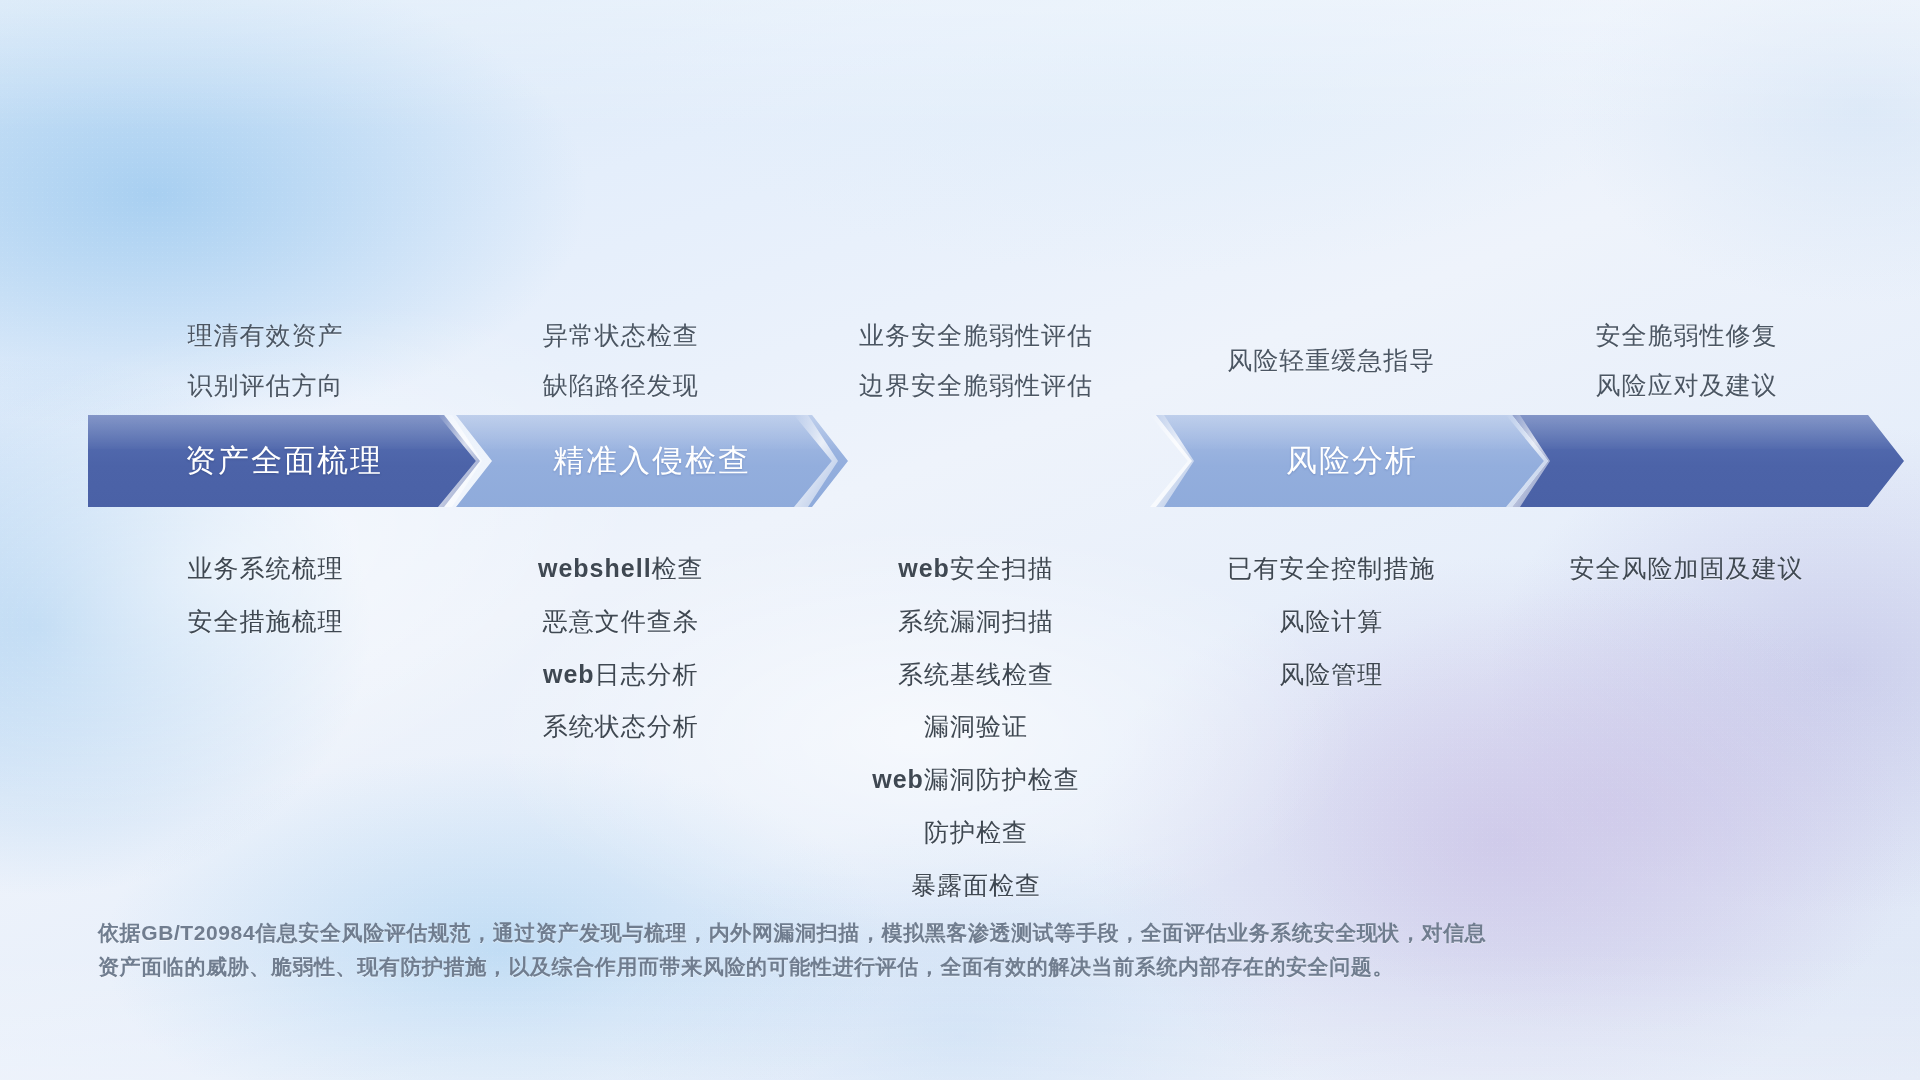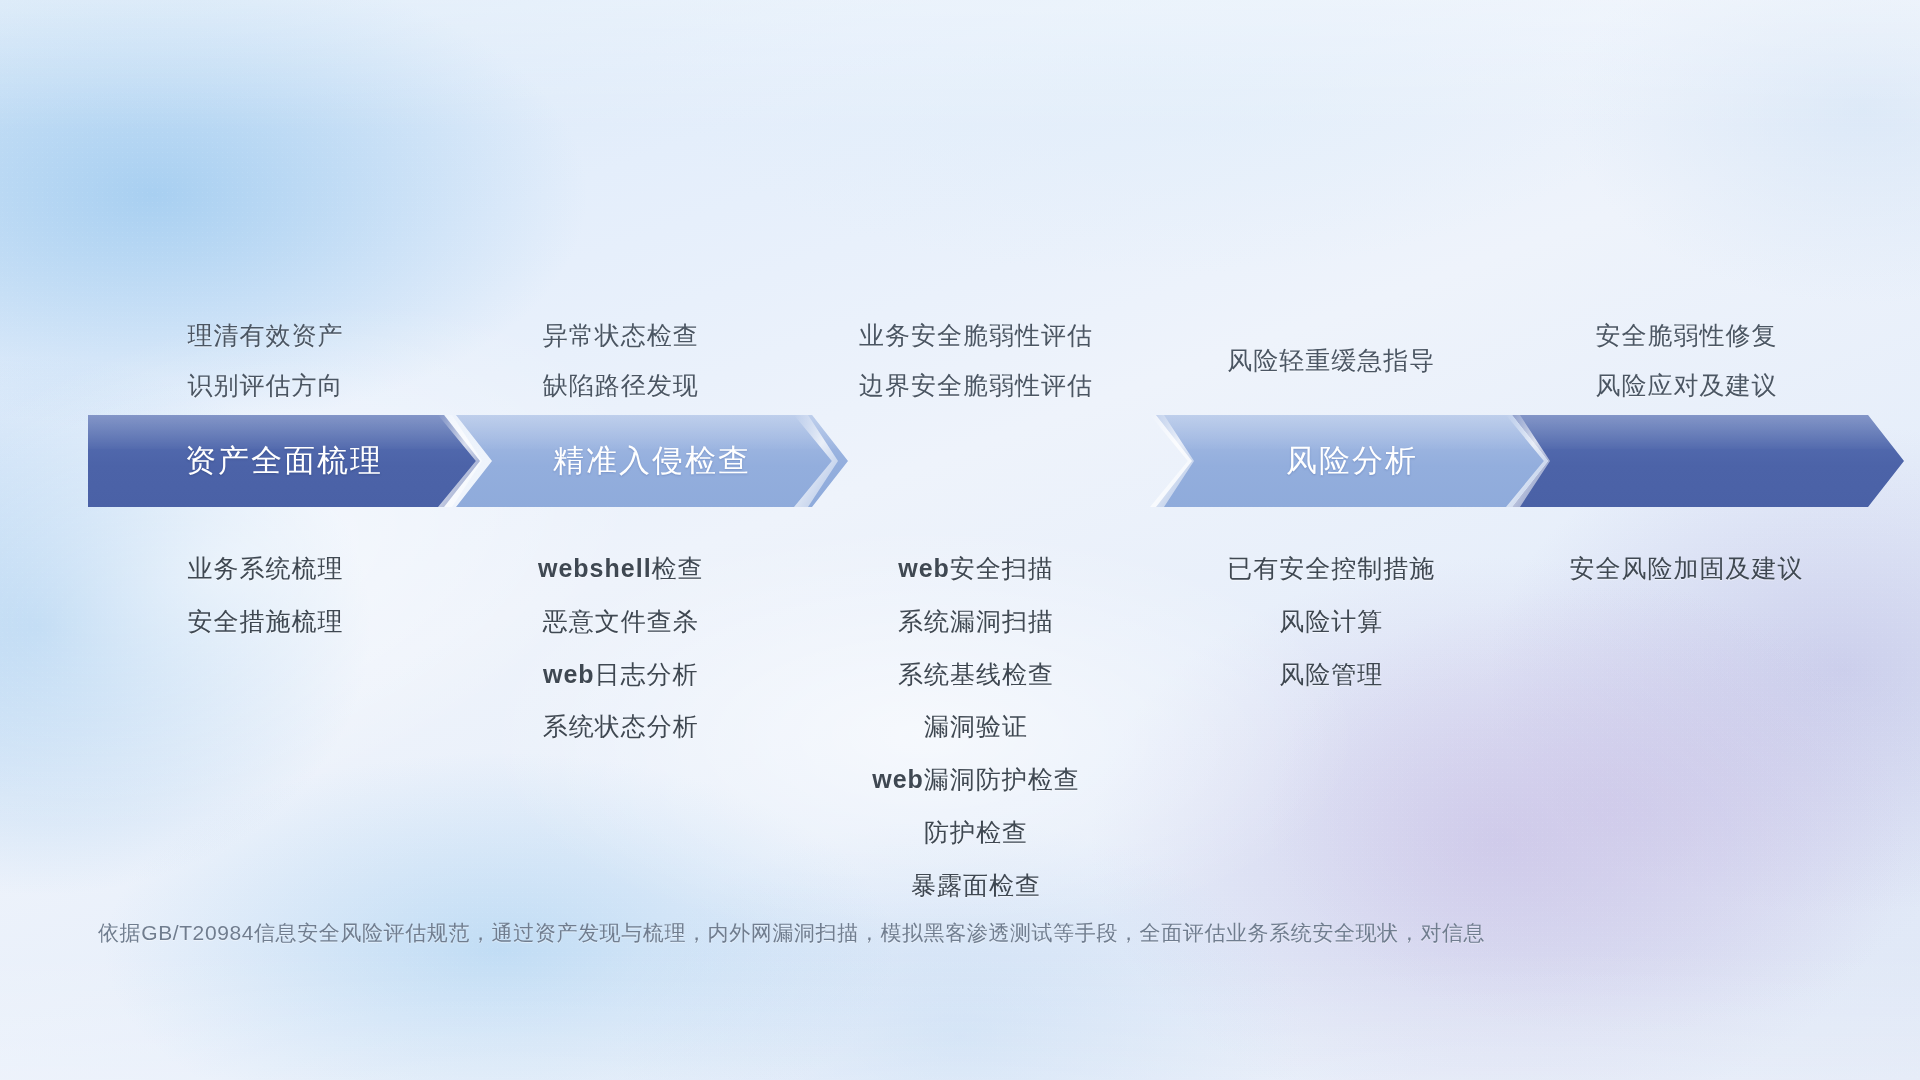--- a/index.html
+++ b/index.html
@@ -128,21 +128,21 @@
     text-shadow:0 1px 1px rgba(255,255,255,0.55);
   }
   .bot-item .en { font-weight:bold; }
 
   
   .footer {
     position:absolute; left:98px; top:872px; width:1560px;
     font-size:21px; line-height:1.62; color:#707d8f; letter-spacing:0.6px;
     text-shadow:0 1px 1px rgba(255,255,255,0.45);
   }
-  .footer p { margin:0; }
+  .footer p { margin:0;font-weight:bold; }
 </style>
 </head>
 <body>
 
 <div id="backdrop">
   <div class="bg-base"></div>
   <div class="bg-sheen"></div>
   <div class="bg-swoosh-1"></div>
   <div class="bg-swoosh-2"></div>
   <div class="bg-swoosh-3"></div>
@@ -228,15 +228,16 @@
         <div class="arrow-gloss"></div>
       </div>
       <div class="arrow-sep" style="left: 350px; z-index: 50;"></div>
       <div class="arrow-sep" style="left: 706px; z-index: 50;"></div>
       <div class="arrow-sep" style="left: 1062px; z-index: 50;"></div>
       <div class="arrow-sep" style="left: 1418px; z-index: 50;"></div>
     </div>
 
   <div class="footer">
     <p>依据GB/T20984信息安全风险评估规范，通过资产发现与梳理，内外网漏洞扫描，模拟黑客渗透测试等手段，全面评估业务系统安全现状，对信息</p>
+    <p>资产面临的威胁、脆弱性、现有防护措施，以及综合作用而带来风险的可能性进行评估，全面有效的解决当前系统内部存在的安全问题。</p>
   </div>
 
 </div>
 
 </body></html>

